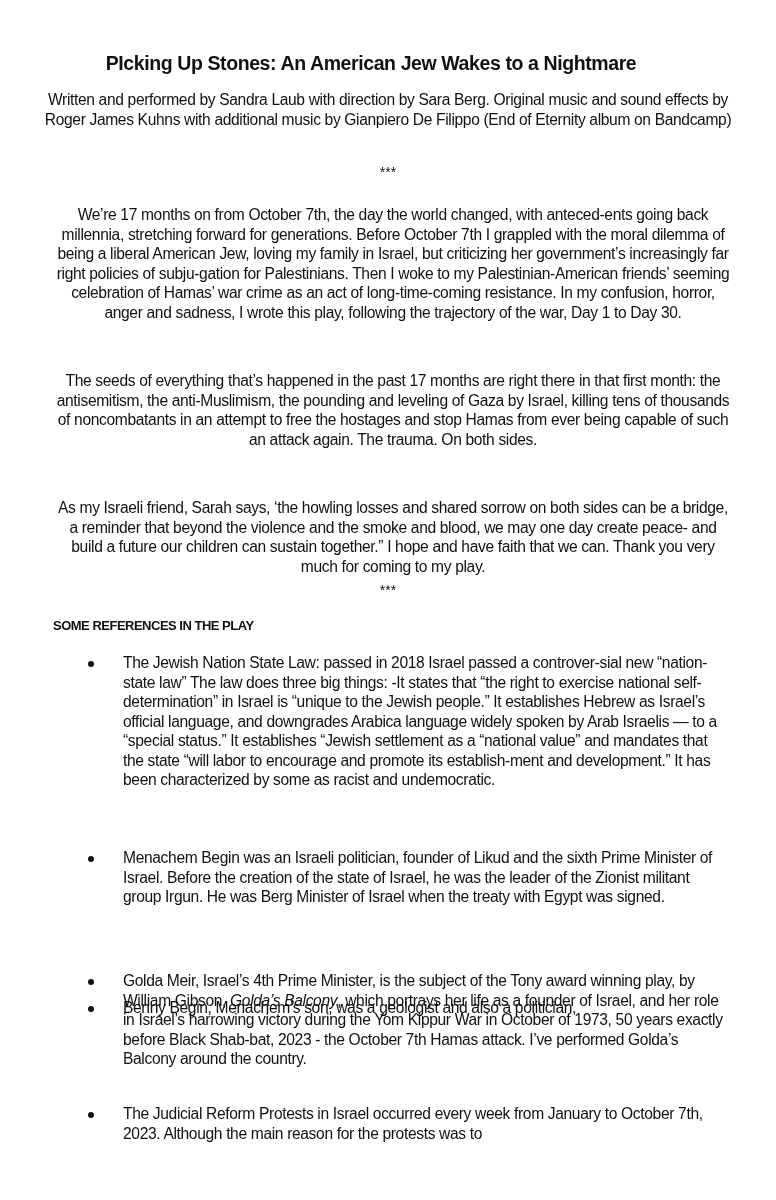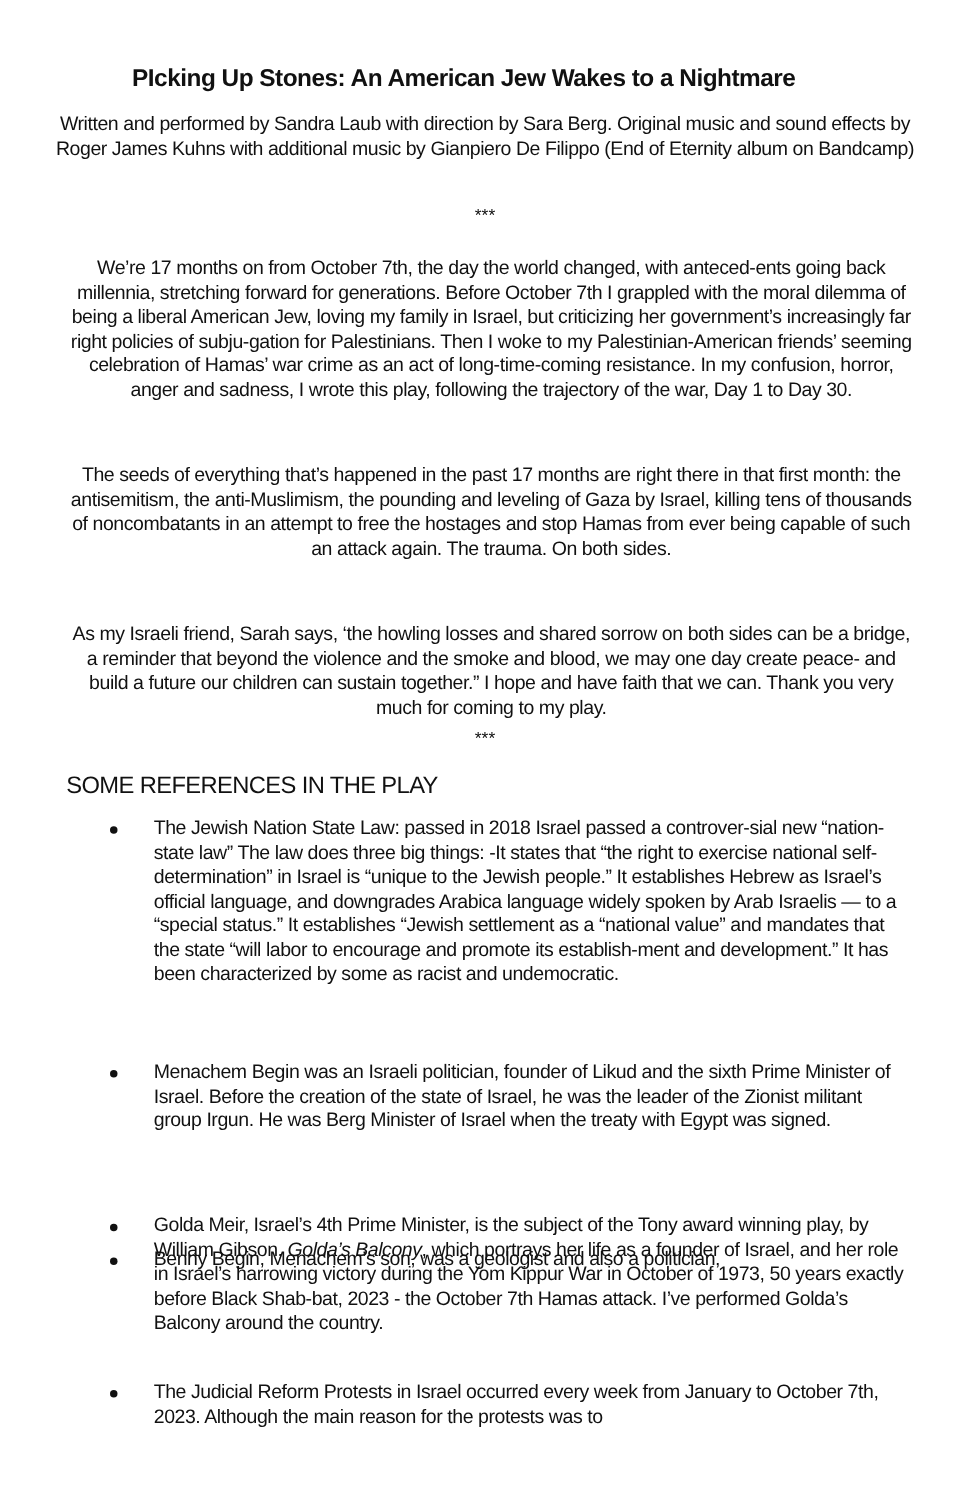--- a/index.html
+++ b/index.html
@@ -18,21 +18,21 @@
     }
     .stars {
       position: absolute; left: 0; width: 776px; text-align: center; font-size: 14px;
     }
     .para {
       position: absolute; left: 53px; width: 680px;
       font-size: 15.6px; line-height: 19.5px; letter-spacing: -0.35px; text-align: center;
     }
     .heading {
       position: absolute; left: 53px; top: 618px;
-      font-weight: normal; font-size: 19px; letter-spacing: -0.5px;
+      font-weight: bold; font-size: 13px; letter-spacing: -0.5px;
     }
     .bullet {
       position: absolute; left: 88px; width: 640px;
       font-size: 15.6px; line-height: 19.5px; letter-spacing: -0.35px;
     }
     .bullet .dot {
       position: absolute; left: 0; top: 8px; width: 6px; height: 6px; border-radius: 50%;
       background: #111111;
     }
     .bullet .text { margin-left: 35px; display: block; }

